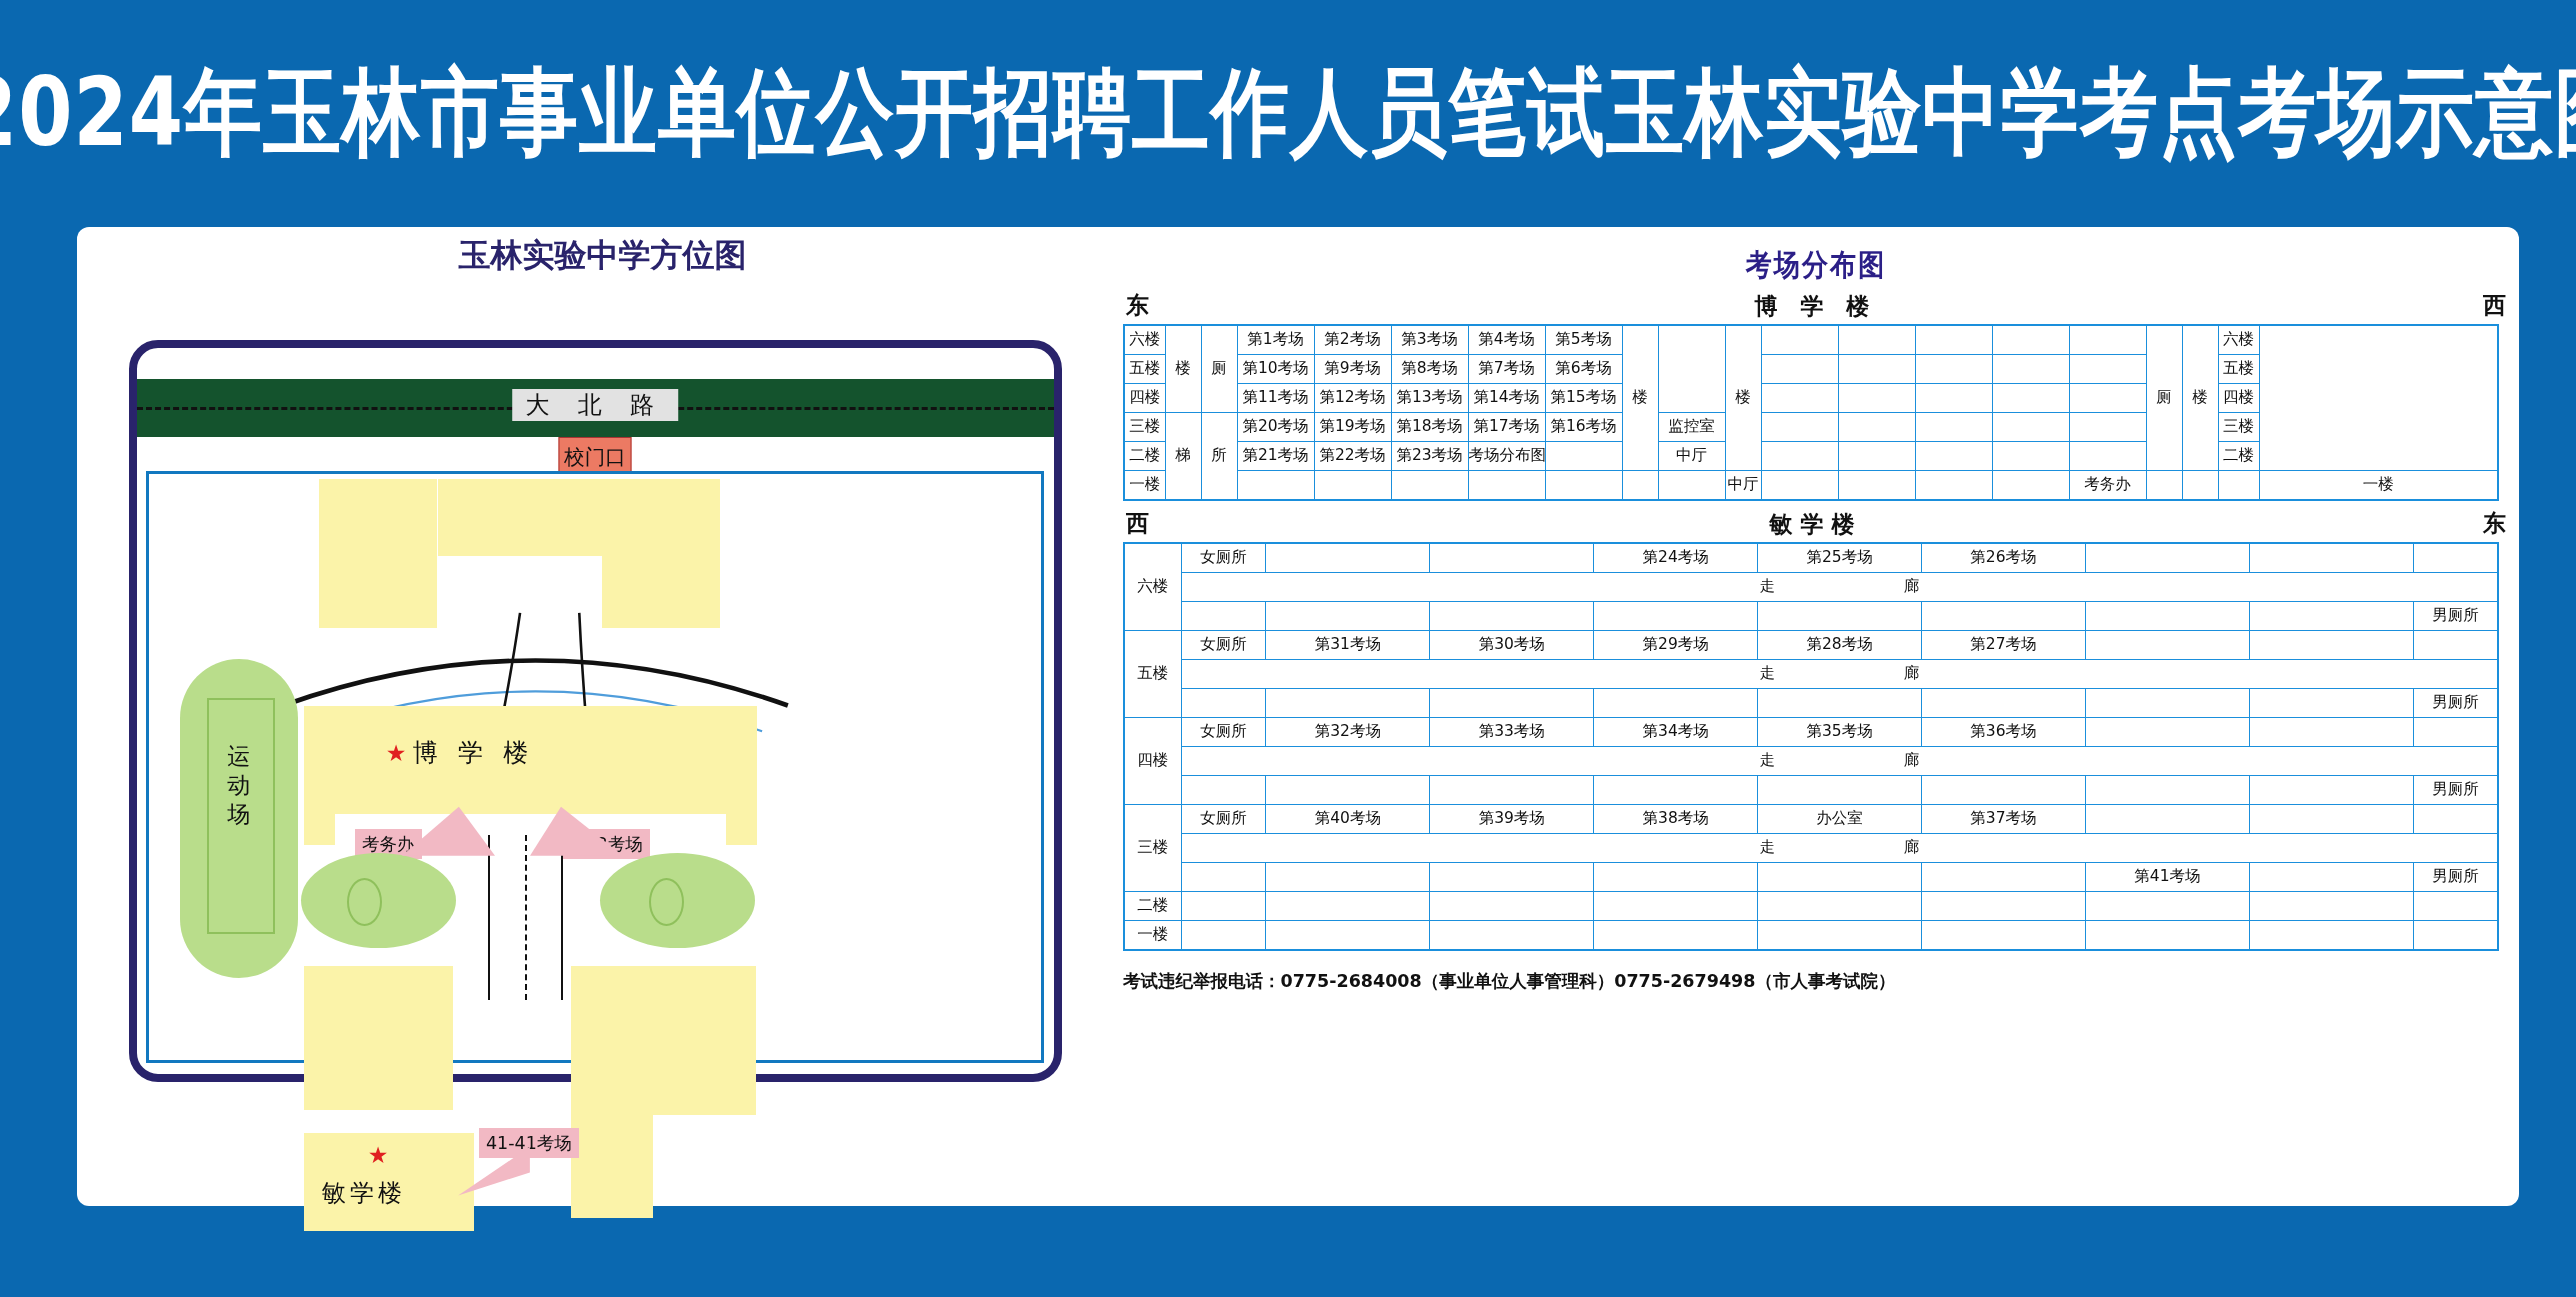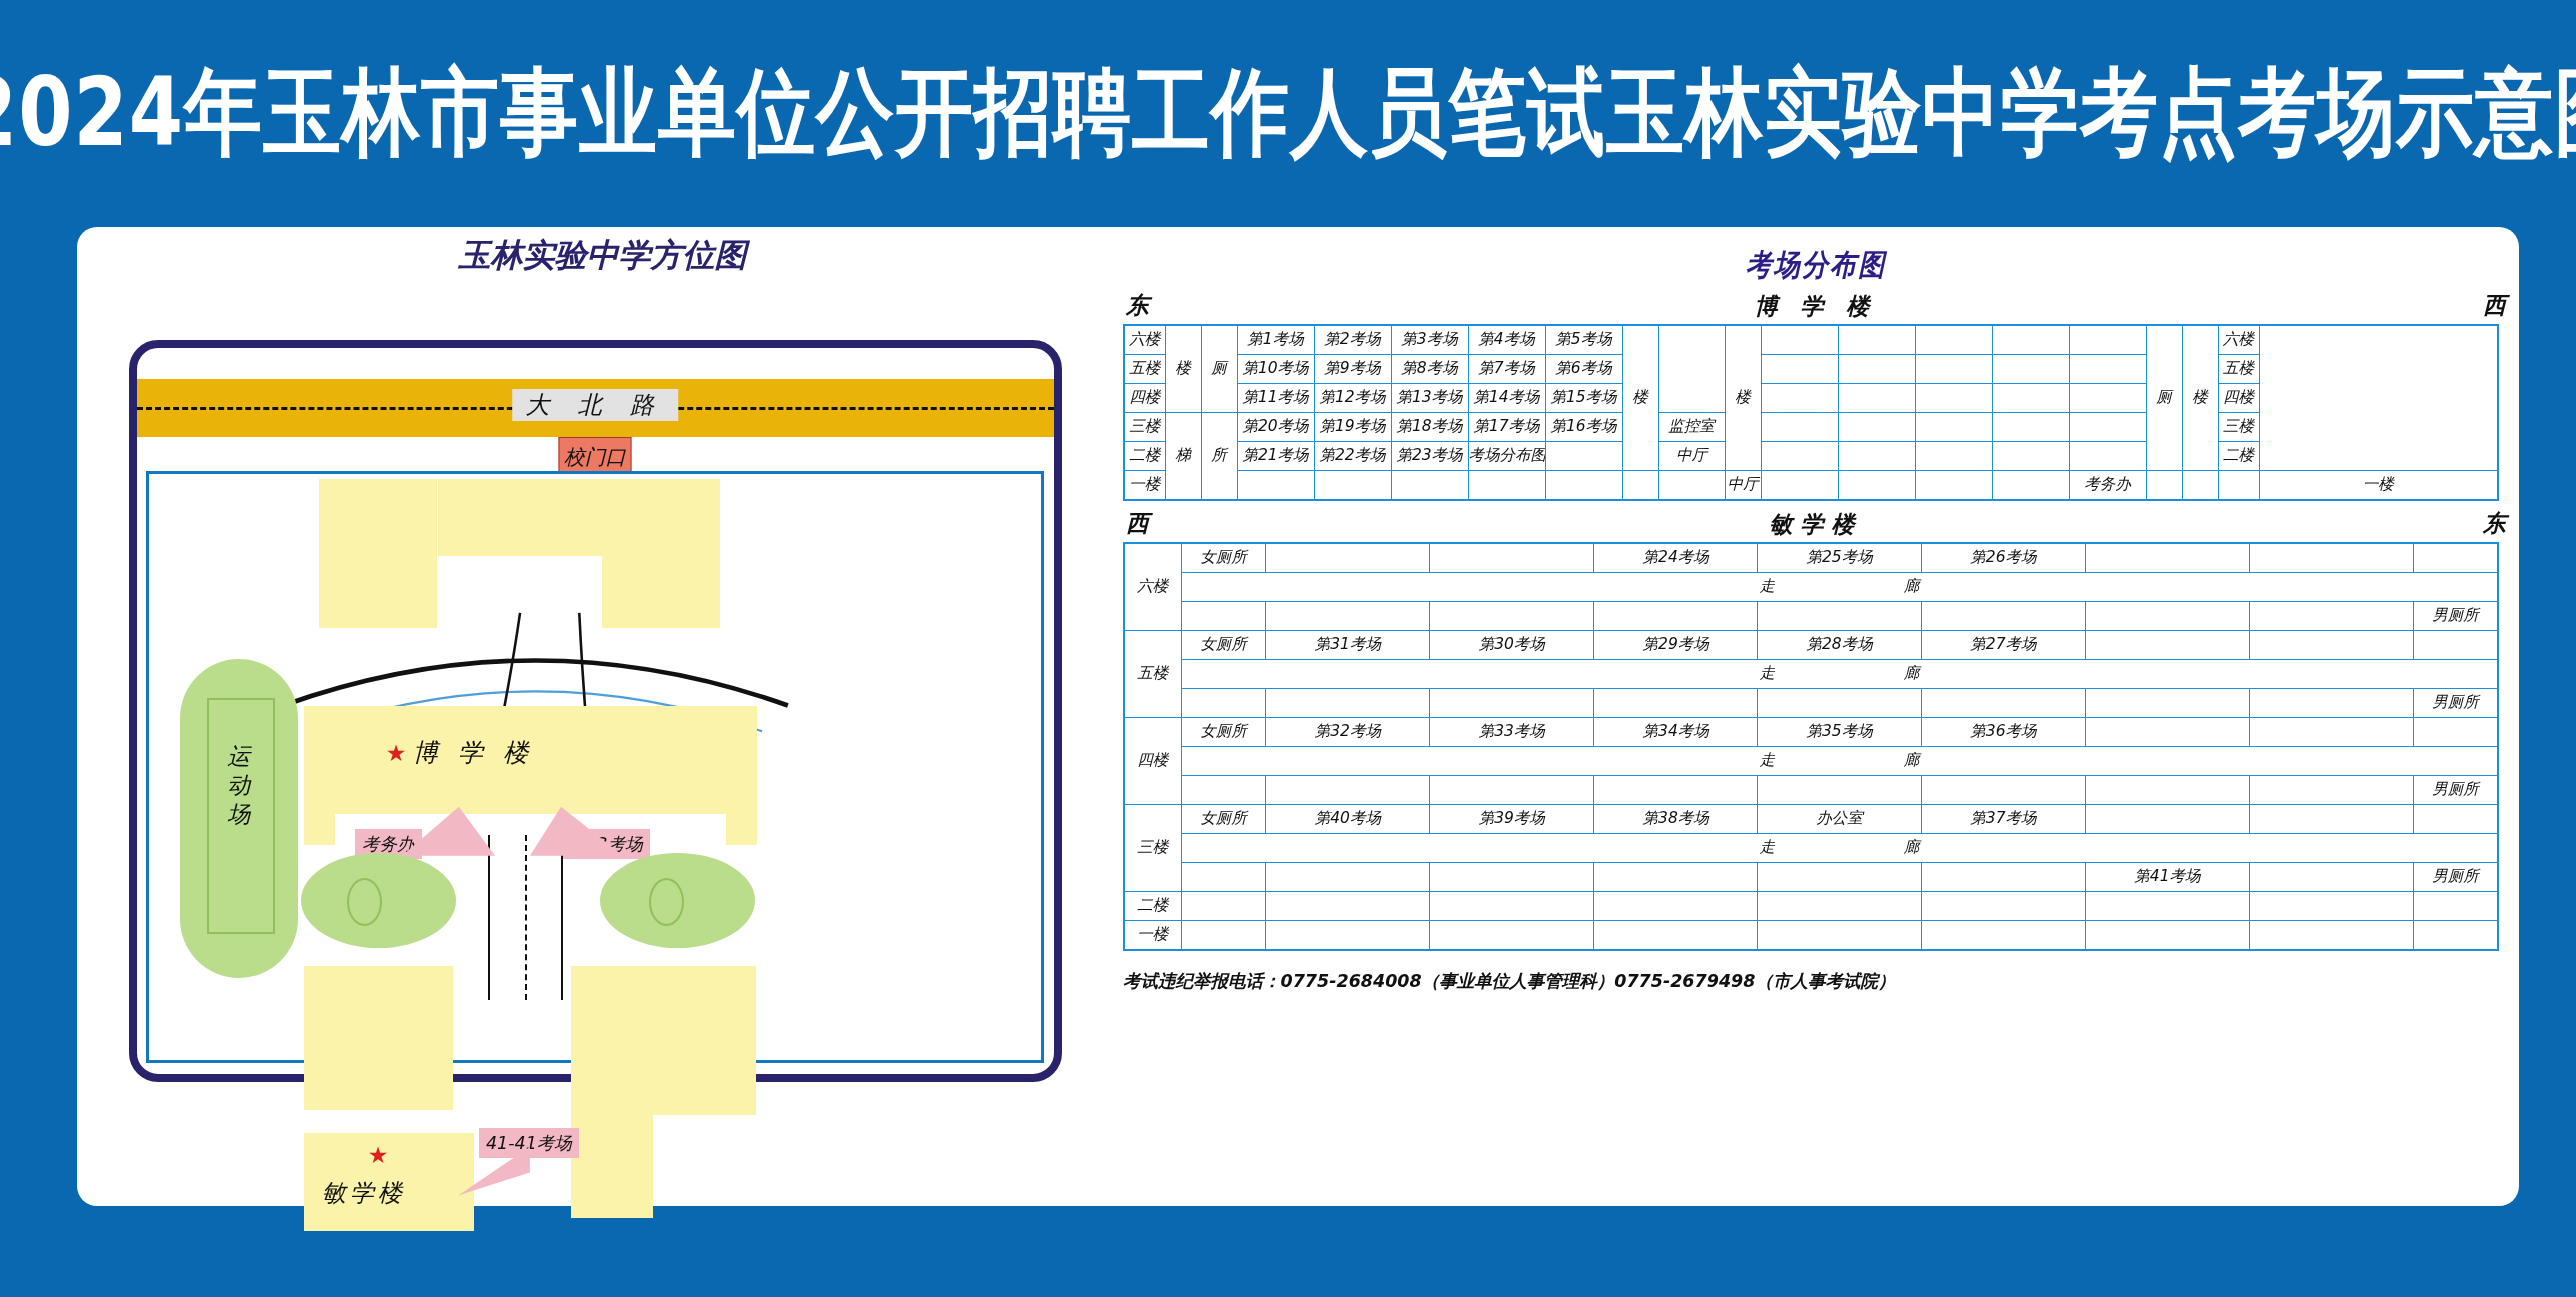--- a/index.html
+++ b/index.html
@@ -22,35 +22,34 @@
     letter-spacing:1px;
     white-space:nowrap;
     transform:scaleY(1.22);
     font-family:"DejaVu Sans","Liberation Sans",sans-serif;
   }
   
   .card{
     position:absolute;left:77px;top:227px;
     width:2442px;height:979px;
     background:#ffffff;
-    border-radius:20px;
-    font-style:italic;
+    border-radius:12px;
   }
   
   .map-panel{position:absolute;left:15.5px;top:10.3px;width:1020px;height:958px;}
   .map-head{text-align:center;color:#29236b;font-weight:bold;line-height:1.18;}
   .map-head .l1{font-size:32px;}
   .map-head .l2{font-size:31px;}
   .map-frame{
     position:absolute;left:36px;top:103px;width:933px;height:742px;
     border:8.2px solid #29236b;border-radius:29px;background:#ffffff;
     box-sizing:border-box;
   }
   .road{
-    position:absolute;left:0;top:31px;width:100%;height:58px;background:#eab308;
+    position:absolute;left:0;top:31px;width:100%;height:58px;background:#14532d;
   }
   .road-dash{
     position:absolute;left:0;top:28px;width:100%;height:0;
     border-top:3.6px dashed #111;
   }
   .road-label{
     position:absolute;left:50%;top:9.3px;transform:translateX(-50%);
     background:#e2e2e2;padding:0 13.4px;font-size:24px;letter-spacing:10.3px;
     color:#111;font-weight:500;font-family:"DejaVu Sans",sans-serif;
   }

